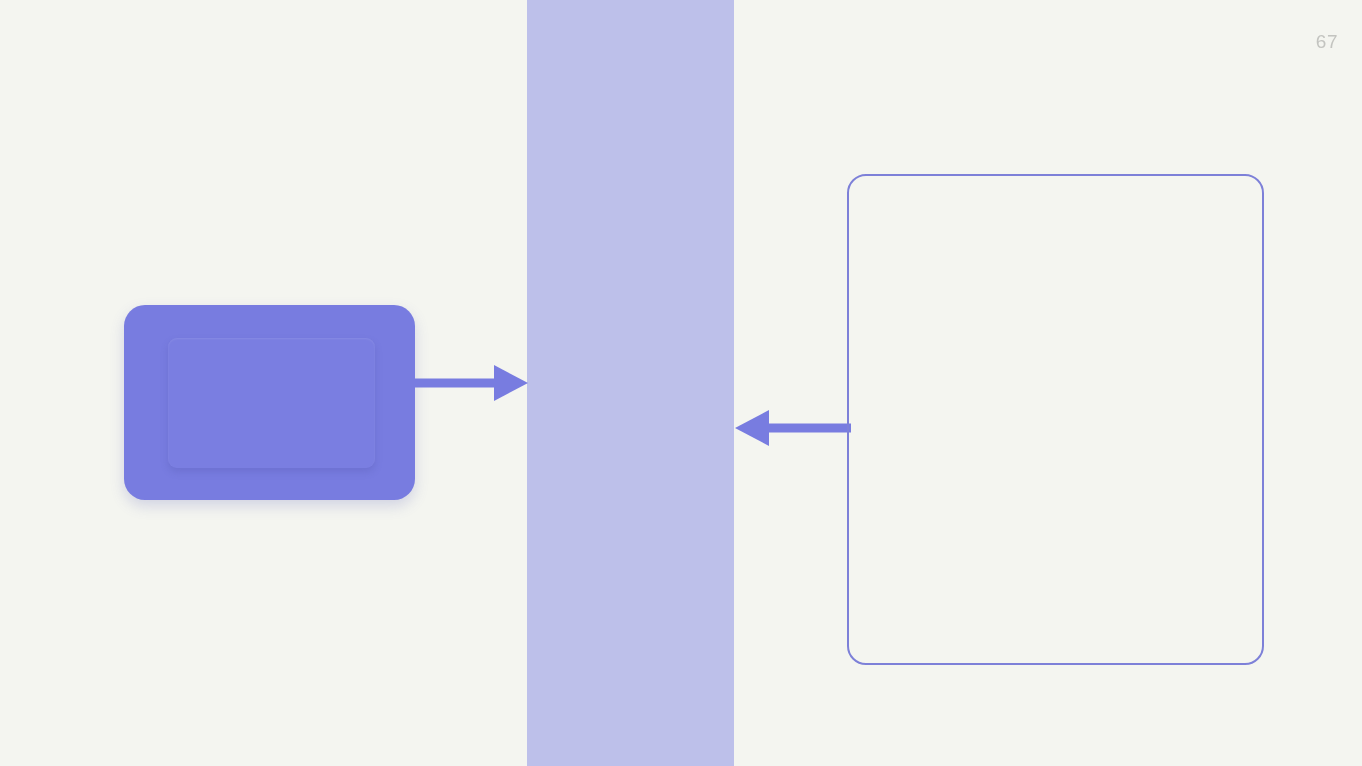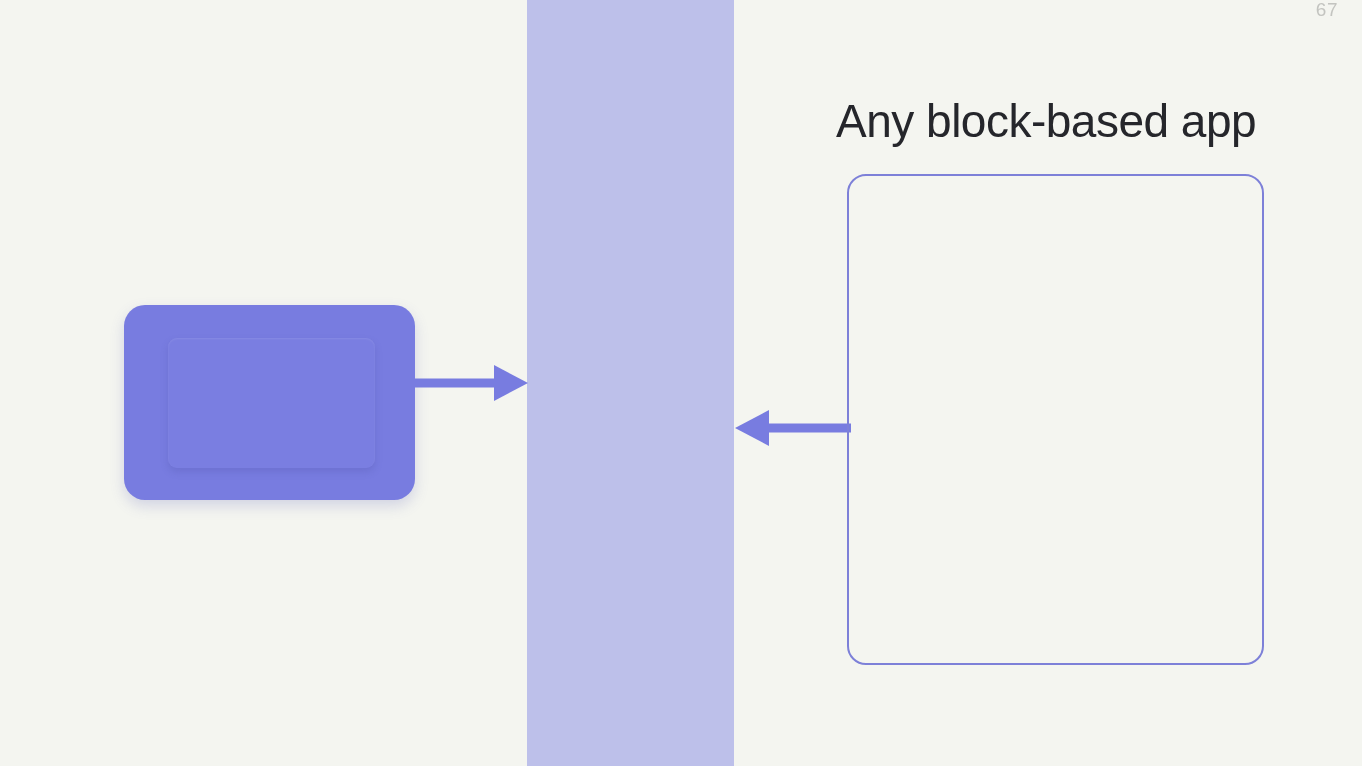--- a/index.html
+++ b/index.html
@@ -31,21 +31,21 @@
     top: 0;
     width: 207px;
     height: 766px;
     background: #bdc0ea;
   }
 
   
   .page-number {
     position: absolute;
     right: 24px;
-    top: 0;
+    top: 32px;
     font-size: 19px;
     letter-spacing: 0.5px;
     color: #c3c4c0;
     font-family: "Liberation Sans", sans-serif;
     line-height: 1;
     user-select: none;
   }
 
   
   .heading {
@@ -139,17 +139,16 @@
     </svg>
   </div>
 
   <div class="arrow arrow-left">
     <svg width="118" height="46" viewBox="0 0 118 46" xmlns="http://www.w3.org/2000/svg">
       <rect x="30" y="18.5" width="88" height="9" fill="#787ce0"></rect>
       <polygon points="36,5 2,23 36,41" fill="#787ce0"></polygon>
     </svg>
   </div>
 
-  <div class="heading heading-right">Any block-based app</div>
 
   <div class="block-outline"></div>
 
 </div>
 
 </body></html>

